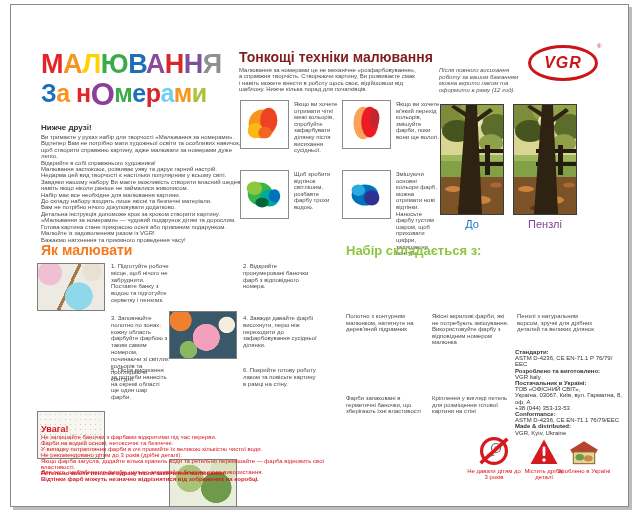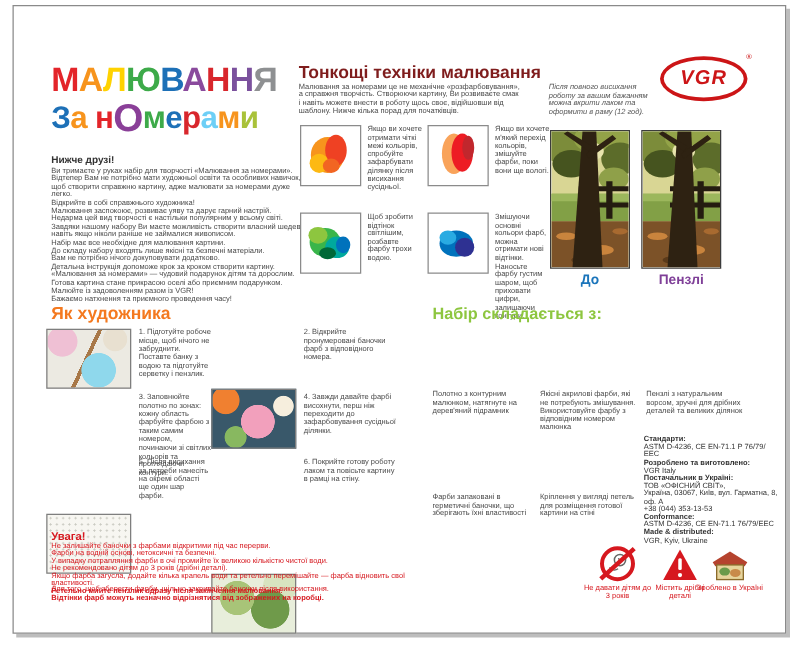--- a/index.html
+++ b/index.html
@@ -18,21 +18,21 @@
   .h-orange{font-size:14px;font-weight:bold;color:#f4791f;}
   .h-green{font-size:13px;font-weight:bold;color:#8dc63f;text-align:center;}
   .h-intro{font-size:8px;font-weight:bold;color:#333;}
   .swbox{width:47px;height:47px;background:#fff;border:1px solid #8b8b8b;}
   .swcap{font-size:6px;line-height:6.6px;color:#4a4a4a;}
   .vgr{width:64px;height:30px;border:3px solid #cc1517;border-radius:50%;
        display:flex;align-items:center;justify-content:center;}
   .vgr span{color:#cc1517;font-weight:bold;font-style:italic;font-size:16px;letter-spacing:1px;}
   .note{font-size:6px;line-height:6.6px;font-style:italic;color:#555;white-space:pre-line;}
   .imgframe{border:1px solid #3c3c3c;width:62px;height:109px;overflow:hidden;}
-  .ba-label{width:64px;text-align:center;font-size:11px;font-weight:bold;}
+  .ba-label{width:64px;text-align:center;font-size:11px;font-weight:normal;}
   .lbl-do{color:#1b75bb;} .lbl-pislia{color:#7f3f98;}
   .stepph{width:66px;height:46px;border:1px solid #7e7e7e;background-color:#eee;position:relative;}
   .steptx{font-size:6px;line-height:6.8px;color:#4a4a4a;}
   .kitcap{font-size:6px;line-height:6.6px;color:#4a4a4a;}
   .warn-h{font-size:9px;font-weight:bold;color:#d6181f;}
   .warn{font-size:6px;line-height:5.9px;color:#d6181f;white-space:pre-line;}
   .warn-b{font-weight:bold;}
   .comp{font-size:6px;line-height:6.2px;color:#333;}
   .comp .cb{font-weight:bold;}
   .scap{font-size:6px;line-height:6px;color:#d6181f;text-align:center;}
@@ -184,21 +184,21 @@
       <rect x="22" y="57" width="40" height="4" fill="#241c10"></rect>
       <rect x="44" y="40" width="5" height="30" fill="#241c10"></rect>
       <path d="M28 0 L39 0 L44 109 L20 109 Z" fill="#2e2212"></path>
       <path d="M33 16 L13 2 L16 0 L36 12 Z" fill="#2e2212"></path>
       <path d="M33 22 L55 6 L52 3 L31 18 Z" fill="#2e2212"></path>
     </svg>
   </div>
   <div class="a ba-label lbl-do" style="left:429px;top:213px;">До</div>
   <div class="a ba-label lbl-pislia" style="left:502px;top:213px;">Пензлі</div>
 
-  <div class="a h-orange" style="left:30px;top:237px;">Як художника</div>
+  <div class="a h-orange" style="left:30px;top:237px;">Як малювати</div>
 
   <div class="a stepph p1" style="left:26px;top:258px;"></div>
   <div class="a steptx" style="left:100px;top:258px;width:58px;">1. Підготуйте робоче місце, щоб нічого не забруднити. Поставте банку з водою та підготуйте серветку і пензлик.</div>
   <div class="a stepph p2" style="left:158px;top:258px;"></div>
   <div class="a steptx" style="left:232px;top:258px;width:76px;">2. Відкрийте пронумеровані баночки фарб з відповідного номера.</div>
 
   <div class="a stepph p3" style="left:26px;top:310px;"></div>
   <div class="a steptx" style="left:100px;top:310px;width:58px;">3. Заповнюйте полотно по зонах: кожну область фарбуйте фарбою з таким самим номером, починаючи зі світлих кольорів та проглядаючи контури.</div>
   <div class="a stepph p4" style="left:158px;top:310px;"></div>
   <div class="a steptx" style="left:232px;top:310px;width:76px;">4. Завжди давайте фарбі висохнути, перш ніж переходити до зафарбовування сусідньої ділянки.</div>

